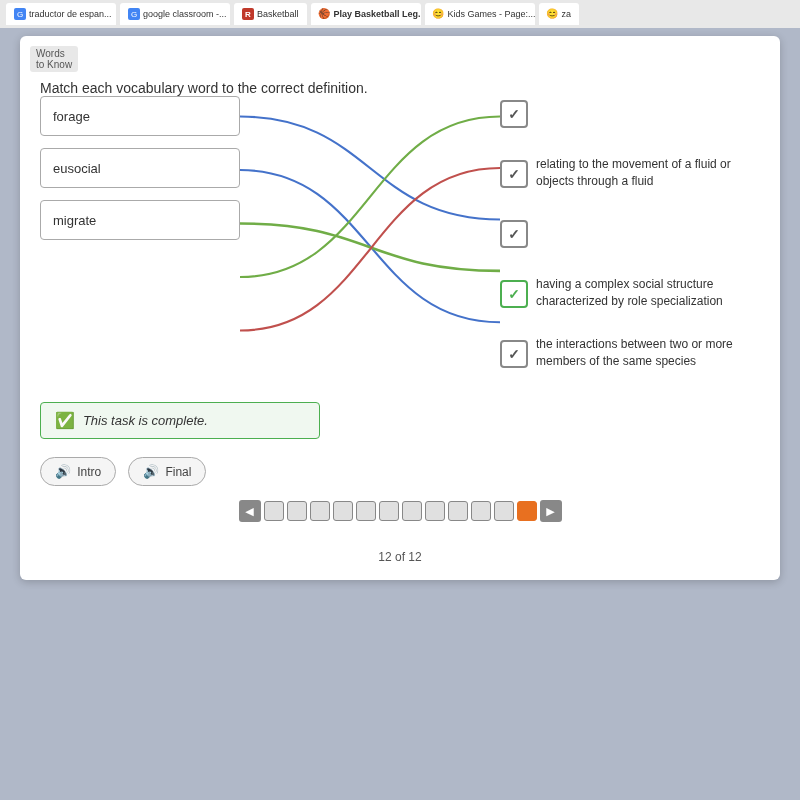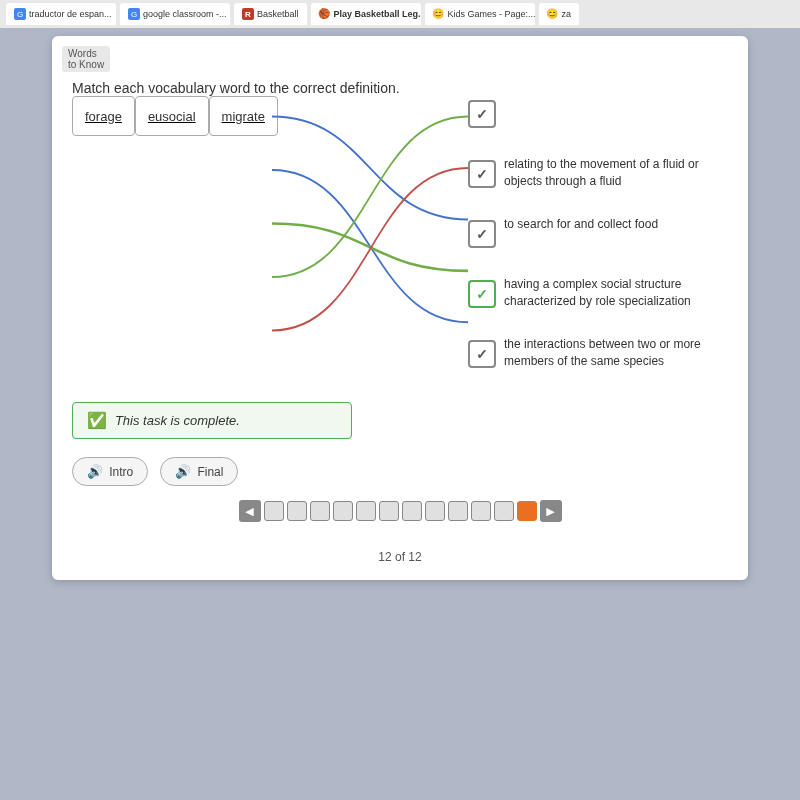--- a/index.html
+++ b/index.html
@@ -56,21 +56,21 @@
       background: #b0b8c8;
       display: flex;
       justify-content: center;
       align-items: flex-start;
       padding: 8px;
     }
 
     .activity-card {
       background: #fff;
       border-radius: 6px;
-      width: 696px;
+      width: 760px;
       min-height: 500px;
       padding: 16px 20px;
       box-shadow: 0 2px 8px rgba(0,0,0,0.2);
       position: relative;
     }
 
     .words-to-know {
       position: absolute;
       top: 10px;
       left: 10px;
@@ -90,24 +90,24 @@
     .matching-area {
       display: flex;
       align-items: stretch;
       gap: 0;
       position: relative;
       min-height: 280px;
     }
 
     .left-column {
       display: flex;
-      flex-direction: row;
+      flex-direction: column;
+      gap: 12px;
       width: 200px;
       flex-shrink: 0;
-      text-decoration: underline;
     }
 
     .word-box {
       border: 1.5px solid #aaa;
       border-radius: 4px;
       padding: 8px 12px;
       font-size: 13px;
       color: #333;
       background: #fff;
       height: 40px;
@@ -339,21 +339,20 @@
         <div class="definition-row">
           <div class="check-box checked">
             <span class="checkmark">✓</span>
           </div>
           <span class="definition-text">relating to the movement of a fluid or objects through a fluid</span>
         </div>
         <div class="definition-row">
           <div class="check-box checked">
             <span class="checkmark">✓</span>
           </div>
-          <span class="definition-text">to search for and collect food</span>
         </div>
         <div class="definition-row">
           <div class="check-box checked-green">
             <span class="checkmark-green">✓</span>
           </div>
           <span class="definition-text">having a complex social structure characterized by role specialization</span>
         </div>
         <div class="definition-row">
           <div class="check-box checked">
             <span class="checkmark">✓</span>

